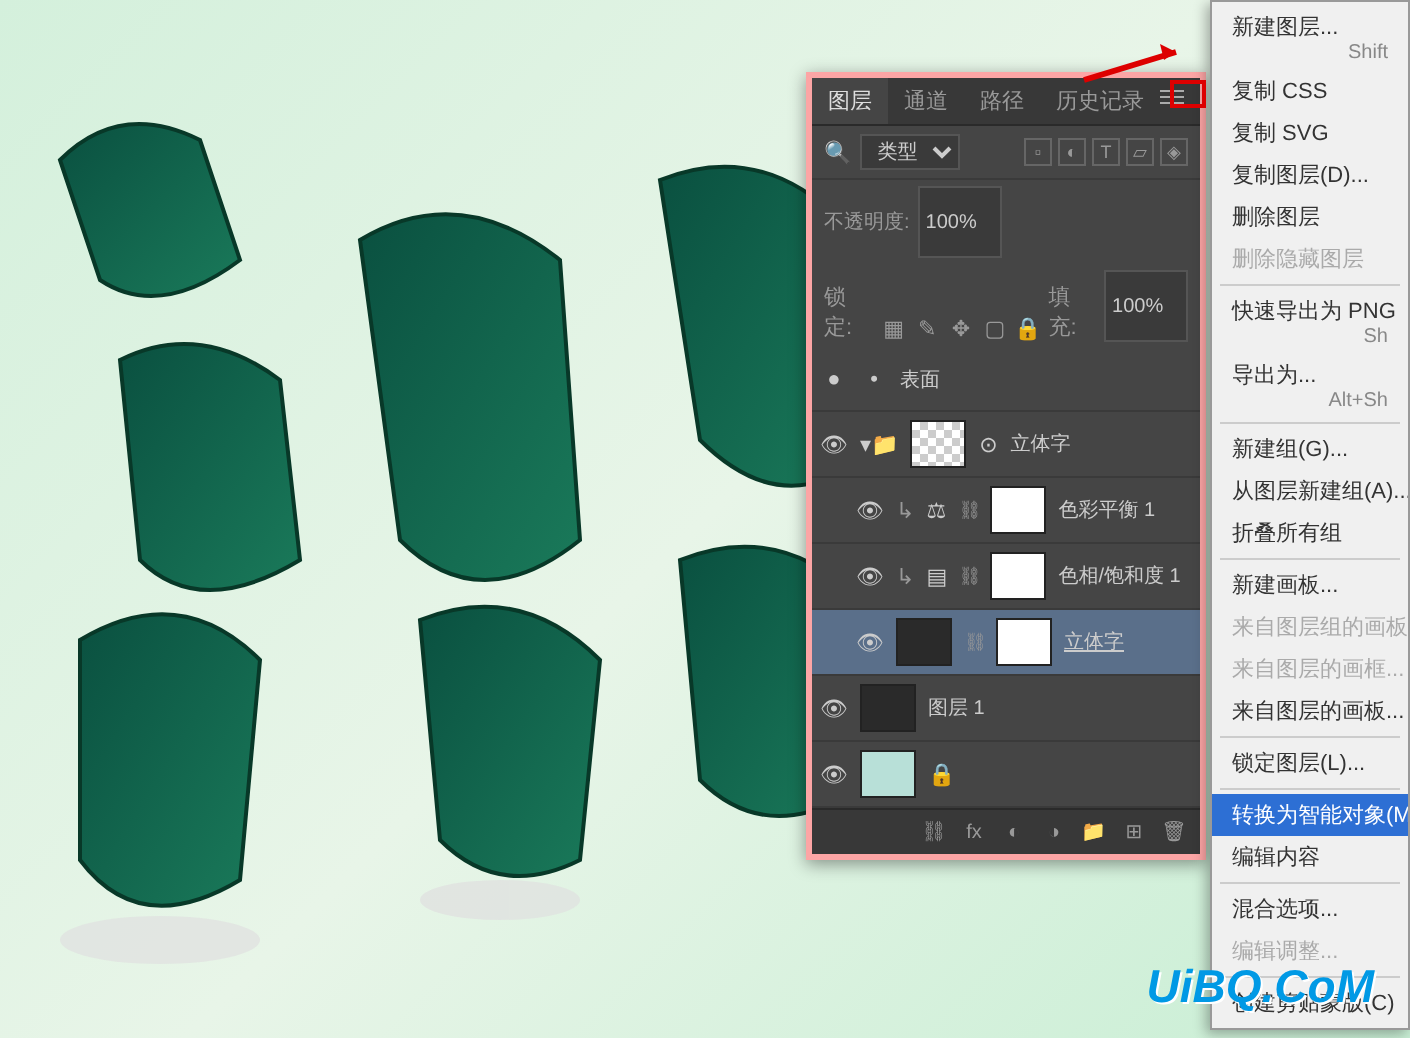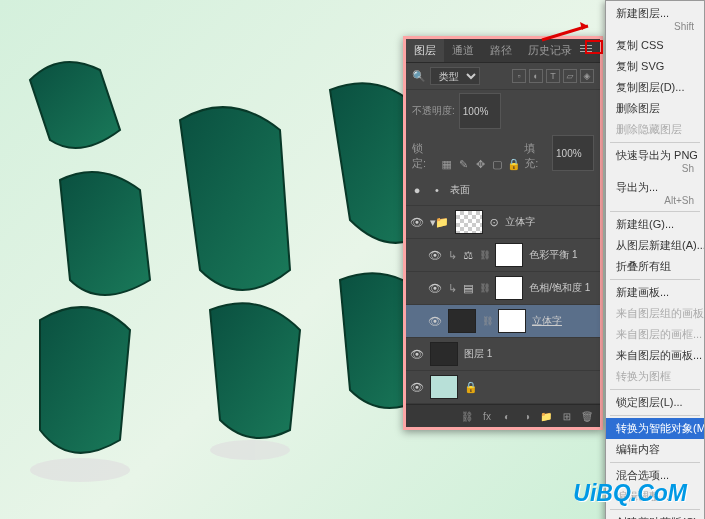--- a/index.html
+++ b/index.html
@@ -185,21 +185,20 @@
     <div class="menu-item">导出为...<span class="menu-shortcut">Alt+Sh</span></div>
     <div class="menu-sep"></div>
     <div class="menu-item">新建组(G)...</div>
     <div class="menu-item">从图层新建组(A)...</div>
     <div class="menu-item">折叠所有组</div>
     <div class="menu-sep"></div>
     <div class="menu-item">新建画板...</div>
     <div class="menu-item disabled">来自图层组的画板...</div>
     <div class="menu-item disabled">来自图层的画框...</div>
     <div class="menu-item">来自图层的画板...</div>
-    <div class="menu-item disabled">转换为图框</div>
     <div class="menu-sep"></div>
     <div class="menu-item">锁定图层(L)...</div>
     <div class="menu-sep"></div>
     <div class="menu-item highlighted">转换为智能对象(M)</div>
     <div class="menu-item">编辑内容</div>
     <div class="menu-sep"></div>
     <div class="menu-item">混合选项...</div>
     <div class="menu-item disabled">编辑调整...</div>
     <div class="menu-sep"></div>
     <div class="menu-item">创建剪贴蒙版(C)</div>

